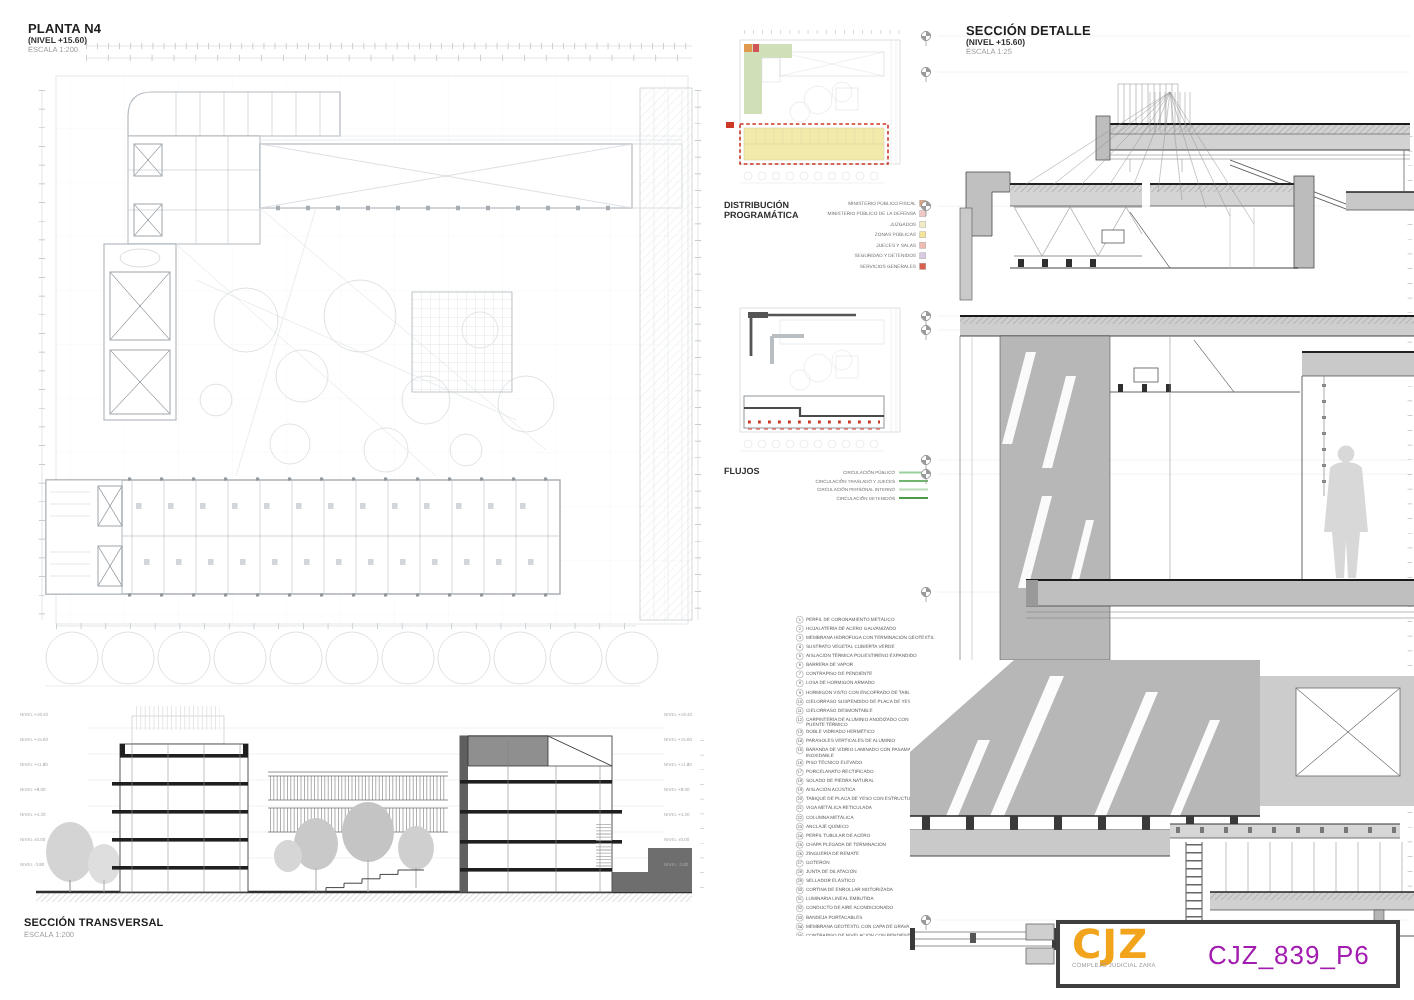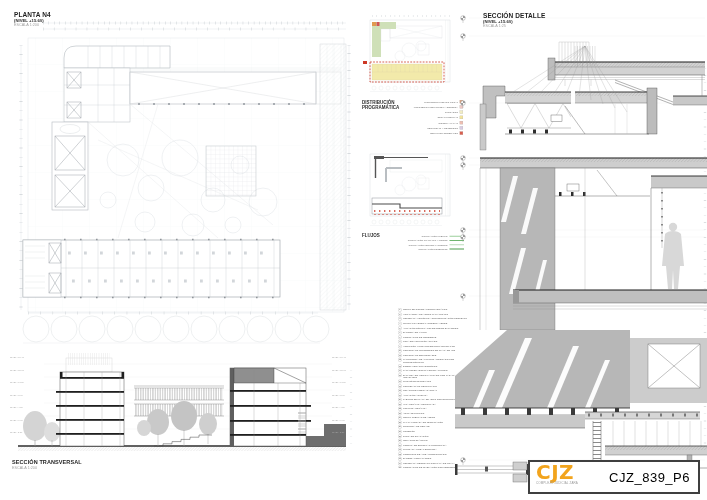--- a/index.html
+++ b/index.html
@@ -31,21 +31,21 @@
   .kn-text{font-size:9.3px;color:#5a5a5a;line-height:1.12;padding-top:1px;}
 
   .lvl-row{height:50px;font-size:9px;color:#a8a8a8;white-space:nowrap;}
 
   .tb{left:528px;top:460px;width:172px;height:34px;border:2px solid #3f3f3f;background:#fff;
       display:flex;align-items:center;box-sizing:border-box;}
   .tb-logo{padding-left:6px;width:68px;}
   .tb-logo-word{font-size:20px;font-weight:800;color:#f2a41d;line-height:.85;letter-spacing:.5px;
                 font-family:"DejaVu Sans",sans-serif;}
   .tb-sub{font-size:9px;color:#9a9a9a;letter-spacing:.4px;white-space:nowrap;}
-  .tb-code{flex:1;text-align:right;padding-right:8px;font-size:13px;color:#000000;letter-spacing:.5px;}
+  .tb-code{flex:1;padding-right:8px;font-size:13px;color:#a21caf;letter-spacing:.5px;}
 </style>
 </head>
 <body>
 
 <div class="sheet">
 
   <svg class="abs" style="left:8px;top:10px" width="345" height="340" viewBox="0 0 345 340">
     <defs>
       <pattern id="pg" width="4.5" height="4.5" patternUnits="userSpaceOnUse">
         <path d="M4.5 0H0V4.5" fill="none" stroke="#d7dbde" stroke-width="0.35"></path>

